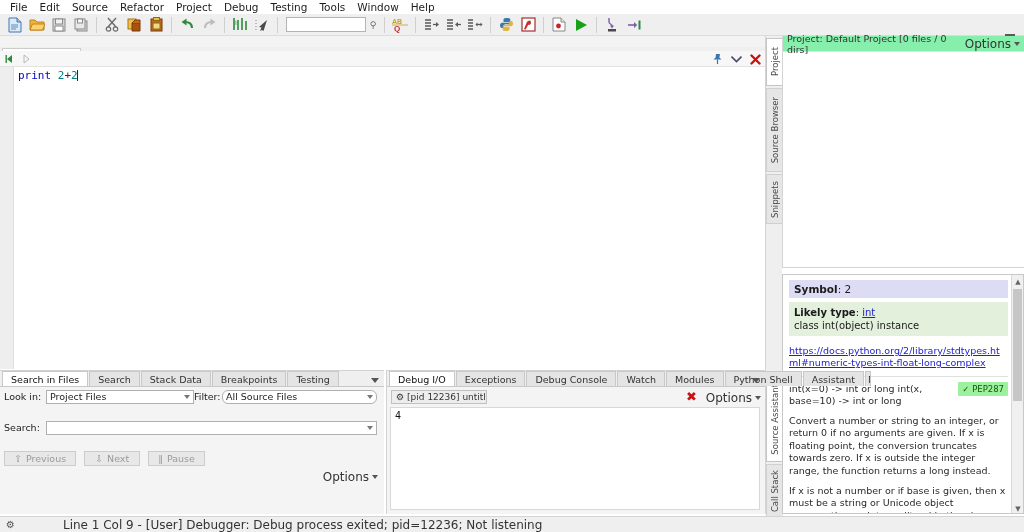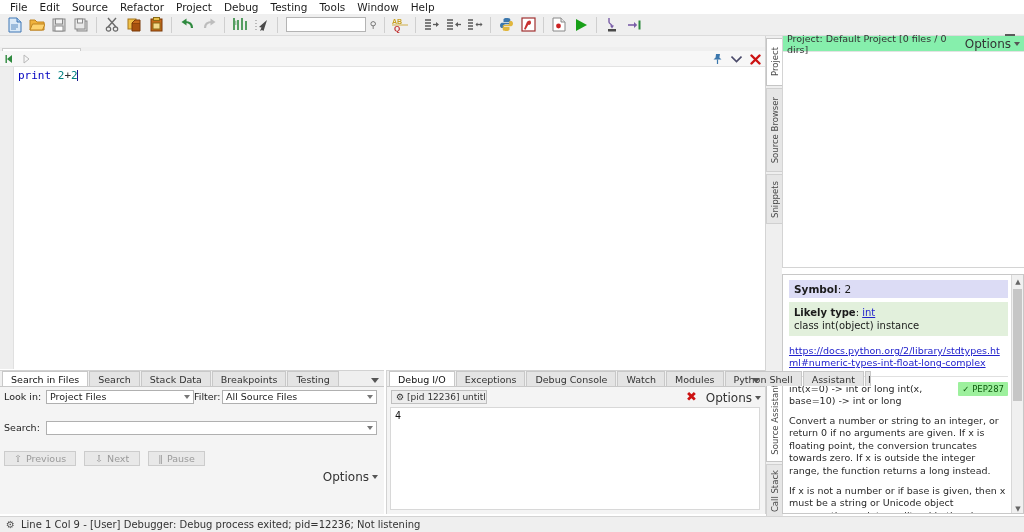--- a/index.html
+++ b/index.html
@@ -245,21 +245,21 @@
     font-family: "DejaVu Sans Mono", "Liberation Mono", monospace;
     font-size: 10px; color: #111; padding: 2px 4px;
   }
 
   
   .statusbar {
     position: absolute; left: 0; top: 516px; width: 1024px; height: 16px;
     background: #efefef; border-top: 1px solid #d4d4d4;
     display: flex; align-items: center; padding-left: 6px; gap: 6px;
   }
-  .statusbar .txt { font-size: 10px; color: #333; }
+  .statusbar .txt { font-size: 12px; color: #333; margin-left: 42px; }
 
   svg { display: block; }
 </style>
 </head>
 <body>
 
 <div id="app">
 
   <div class="menubar">
     <div class="mi">File</div>
@@ -561,21 +561,21 @@
       <div class="tabstrip-caret"></div>
     </div>
     <div class="bl-body">
       <div class="frow">
         <div class="flabel">Look in:</div>
         <div class="fselect" style="width:148px;gap:36px;">
           <span>Project Files</span>
           <span class="fcaret"></span>
         </div>
         <div class="flabel" style="width:28px;text-align:right;padding-right:3px;">Filter:</div>
-        <div class="fselect" style="width:155px;">
+        <div class="fselect" style="width:155px;border-radius:6px;">
           <span>All Source Files</span>
           <span class="fcaret"></span>
         </div>
       </div>
       <div class="frow">
         <div class="flabel">Search:</div>
         <div class="fselect" style="width:331px;">
           <span></span>
           <span class="fcaret"></span>
         </div>

